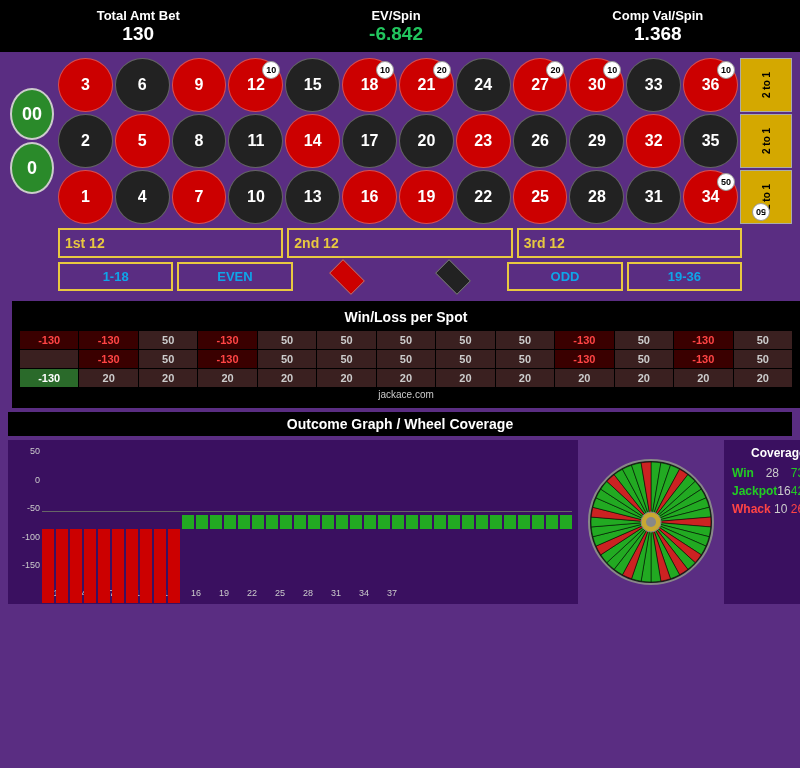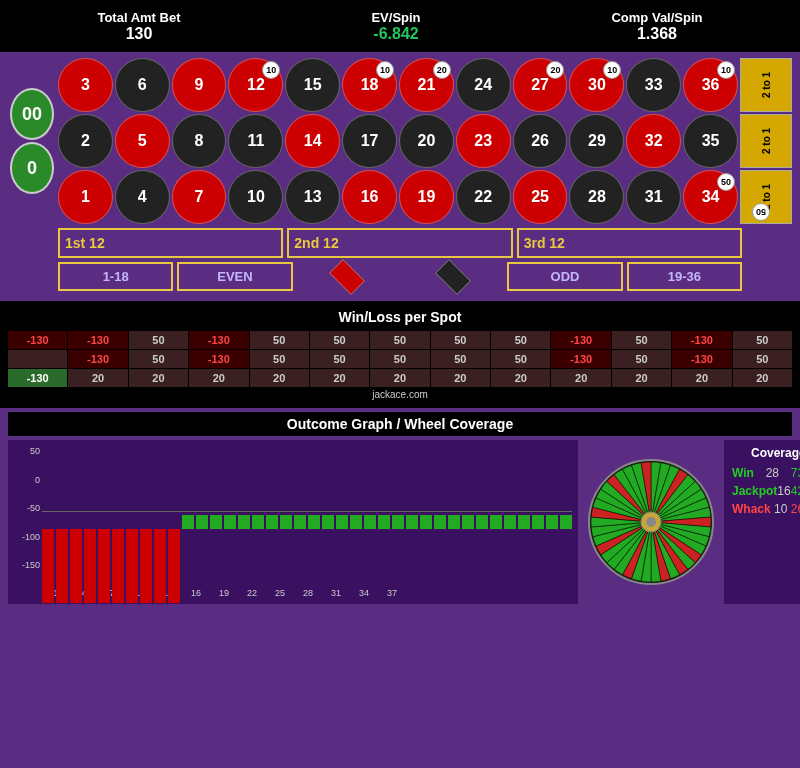--- a/index.html
+++ b/index.html
@@ -16,21 +16,21 @@
       background: #000;
       color: #fff;
       display: flex;
       justify-content: space-around;
       align-items: center;
       padding: 4px 2px;
       height: 52px;
     }
     .stat-col { text-align: center; }
     .stat-label { font-size: 13px; font-weight: bold; }
-    .stat-value { font-size: 16px; font-weight: bold; }
+    .stat-value { font-size: 19px; font-weight: bold; }
     .stat-value.negative { color: #22c55e; }
     .stat-value.positive { color: #fff; }
 
     
     #table-area {
       background: #5a2d82;
       padding: 6px 8px 4px 8px;
     }
 
     #roulette-grid {
@@ -165,21 +165,21 @@
     #bottom-bets-row {
       display: flex;
       margin-top: 4px;
       padding: 0 50px 0 50px;
       gap: 4px;
       align-items: center;
     }
     .bet-cell {
       flex: 1;
       border: 2px solid #e8c840;
-      color: #c4b5fd;
+      color: #0ea5e9;
       text-align: center;
       padding: 5px;
       font-size: 13px;
       font-weight: bold;
       cursor: pointer;
       background: transparent;
     }
     .diamond-red {
       flex: 1;
       display: flex;
@@ -197,21 +197,21 @@
       width: 44px;
       height: 28px;
       background: #222;
       transform: rotate(45deg) scale(0.7);
       border: 1px solid #aaa;
     }
 
     
     #winloss-section {
       background: #000;
-      margin: 6px 0 0 0;
+      margin: 6px 0 0 12px;
       padding: 4px 8px 6px 8px;
     }
     #winloss-title {
       color: #fff;
       text-align: center;
       font-size: 14px;
       font-weight: bold;
       padding: 4px 0;
     }
     #winloss-grid {

